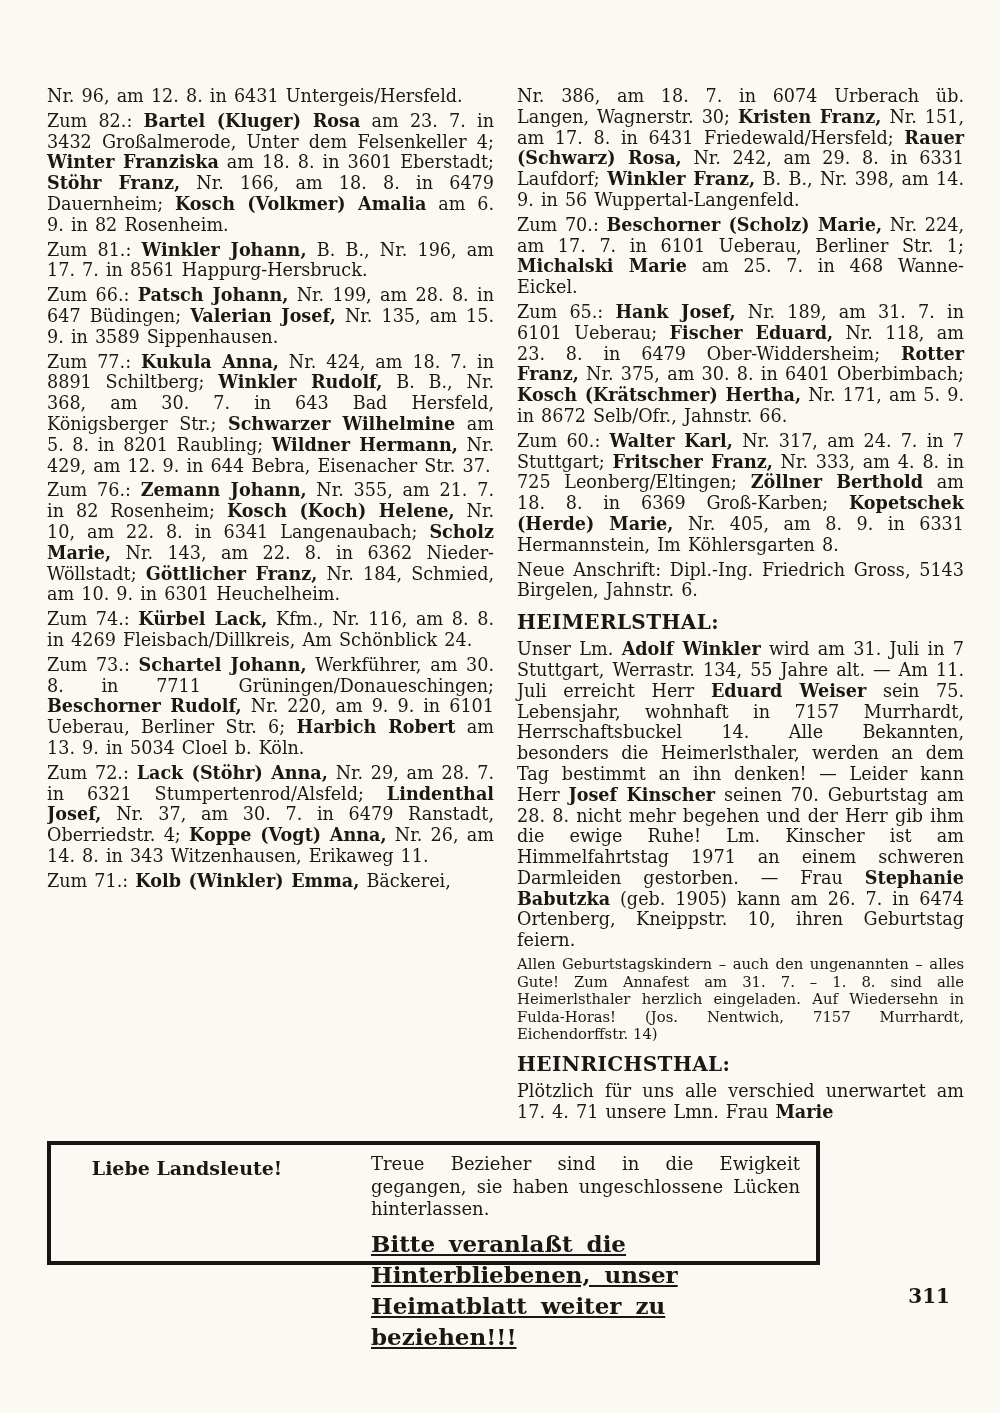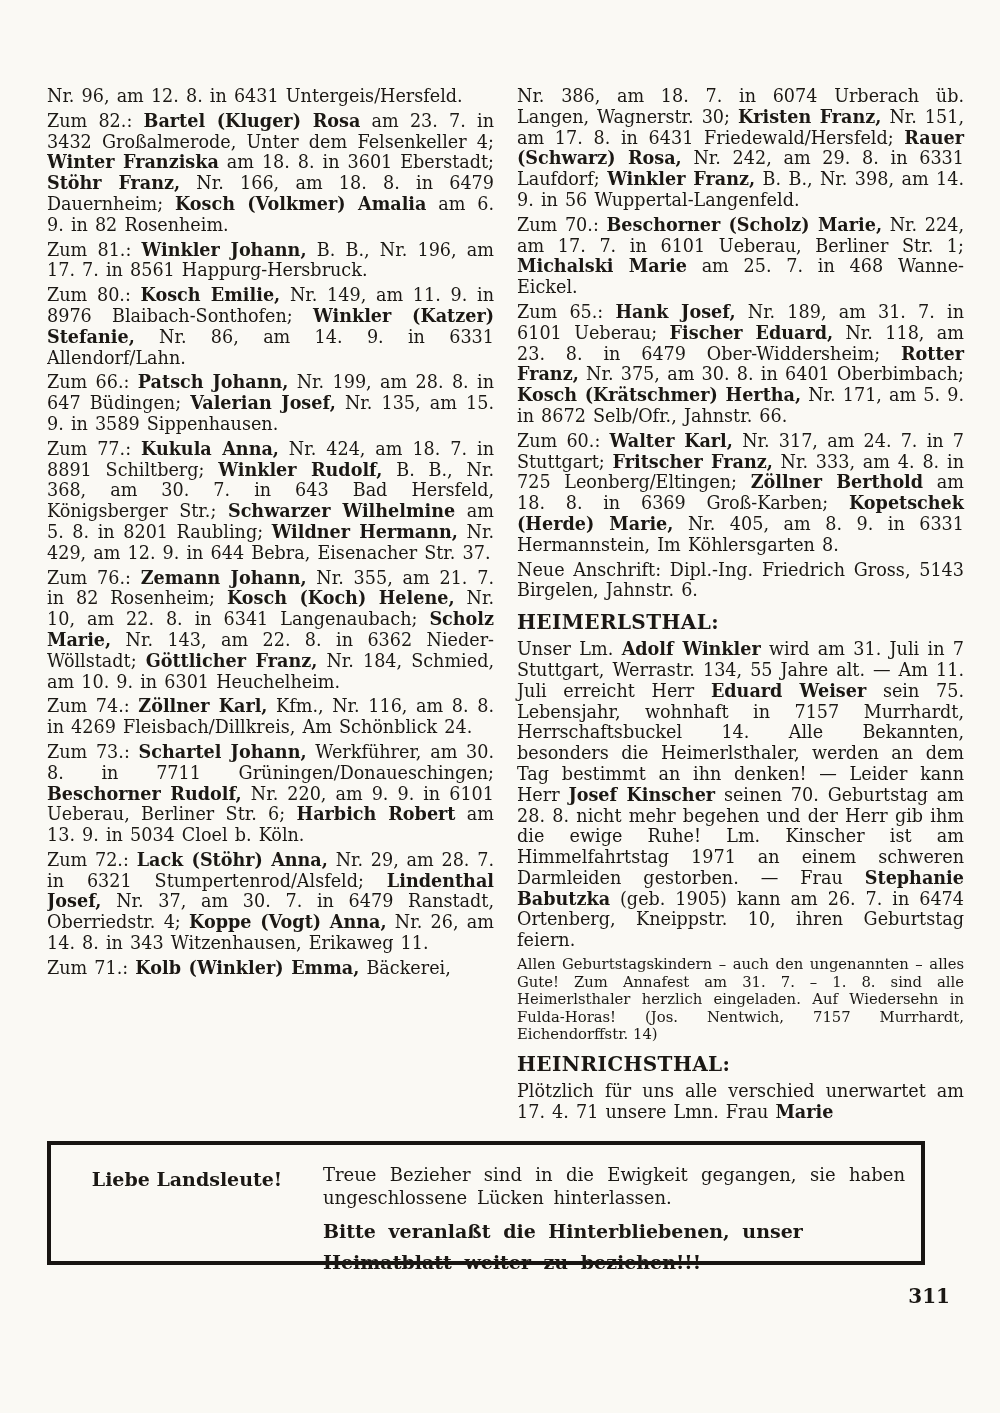--- a/index.html
+++ b/index.html
@@ -41,74 +41,74 @@
     font-size: 20px;
     font-weight: bold;
     letter-spacing: 0.4px;
     margin: 9px 0 5px 0;
   }
   .b { font-weight: bold; text-align: center; }
   .notice-box {
     position: absolute;
     left: 47px;
     top: 1141px;
-    width: 878px;
+    width: 773px;
     height: 124px;
     border: 4px solid #181512;
     box-sizing: border-box;
     display: flex;
-    padding: 19px 16px 10px 0;
+    padding: 8px 16px 10px 0;
   }
   .notice-label {
     width: 272px;
     flex: 0 0 272px;
     text-align: center;
     font-weight: bold;
     font-size: 19px;
     padding-top: 4px;
   }
-  .notice-content { flex: 1; }
+  .notice-content { flex: 1; margin-left: 48px; }
   .notice-message {
     margin: 0;
     font-size: 18px;
     line-height: 22.5px;
     text-align: justify;
     word-spacing: 4px;
   }
   .notice-appeal {
     margin: 7px 0 0 0;
-    font-size: 19px;
+    font-size: 23px;
     line-height: 31px;
     font-weight: bold;
     word-spacing: 6px;
+    text-decoration: underline;
   }
   .page-number {
     position: absolute;
     right: 50px;
     top: 1284px;
     font-size: 20px;
     font-weight: bold;
     text-align: center;
   }
 </style>
 </head>
 <body>
 
 <div class="page">
 
   <div class="columns">
     <div class="col">
         <p class="body"><span>Nr. 96, am 12. 8. in 6431 Untergeis/Hersfeld.</span></p>
         <p class="body"><span>Zum 82.: </span><span class="b">Bartel (Kluger) Rosa</span><span> am 23. 7. in 3432 Großalmerode, Unter dem Felsenkeller 4; </span><span class="b">Winter Franziska</span><span> am 18. 8. in 3601 Eberstadt; </span><span class="b">Stöhr Franz,</span><span> Nr. 166, am 18. 8. in 6479 Dauernheim; </span><span class="b">Kosch (Volkmer) Amalia</span><span> am 6. 9. in 82 Rosenheim.</span></p>
         <p class="body"><span>Zum 81.: </span><span class="b">Winkler Johann,</span><span> B. B., Nr. 196, am 17. 7. in 8561 Happurg-Hersbruck.</span></p>
-        <p class="body"><span>Zum 80.: </span><span class="b">Kosch Emilie,</span><span> Nr. 149, am 11. 9. in 8976 Blaibach-Sonthofen; </span><span class="b">Winkler (Katzer) Stefanie,</span><span> Nr. 86, am 14. 9. in 6331 Allendorf/Lahn.</span></p>
         <p class="body"><span>Zum 66.: </span><span class="b">Patsch Johann,</span><span> Nr. 199, am 28. 8. in 647 Büdingen; </span><span class="b">Valerian Josef,</span><span> Nr. 135, am 15. 9. in 3589 Sippenhausen.</span></p>
         <p class="body"><span>Zum 77.: </span><span class="b">Kukula Anna,</span><span> Nr. 424, am 18. 7. in 8891 Schiltberg; </span><span class="b">Winkler Rudolf,</span><span> B. B., Nr. 368, am 30. 7. in 643 Bad Hersfeld, Königsberger Str.; </span><span class="b">Schwarzer Wilhelmine</span><span> am 5. 8. in 8201 Raubling; </span><span class="b">Wildner Hermann,</span><span> Nr. 429, am 12. 9. in 644 Bebra, Eisenacher Str. 37.</span></p>
         <p class="body"><span>Zum 76.: </span><span class="b">Zemann Johann,</span><span> Nr. 355, am 21. 7. in 82 Rosenheim; </span><span class="b">Kosch (Koch) Helene,</span><span> Nr. 10, am 22. 8. in 6341 Langenaubach; </span><span class="b">Scholz Marie,</span><span> Nr. 143, am 22. 8. in 6362 Nieder-Wöllstadt; </span><span class="b">Göttlicher Franz,</span><span> Nr. 184, Schmied, am 10. 9. in 6301 Heuchelheim.</span></p>
-        <p class="body"><span>Zum 74.: </span><span class="b">Zöllner Karl,</span><span> Kfm., Nr. 116, am 8. 8. in 4269 Fleisbach/Dillkreis, Am Schönblick 24.</span></p>
+        <p class="body"><span>Zum 74.: </span><span class="b">Kürbel Lack,</span><span> Kfm., Nr. 116, am 8. 8. in 4269 Fleisbach/Dillkreis, Am Schönblick 24.</span></p>
         <p class="body"><span>Zum 73.: </span><span class="b">Schartel Johann,</span><span> Werkführer, am 30. 8. in 7711 Grüningen/Donaueschingen; </span><span class="b">Beschorner Rudolf,</span><span> Nr. 220, am 9. 9. in 6101 Ueberau, Berliner Str. 6; </span><span class="b">Harbich Robert</span><span> am 13. 9. in 5034 Cloel b. Köln.</span></p>
         <p class="body"><span>Zum 72.: </span><span class="b">Lack (Stöhr) Anna,</span><span> Nr. 29, am 28. 7. in 6321 Stumpertenrod/Alsfeld; </span><span class="b">Lindenthal Josef,</span><span> Nr. 37, am 30. 7. in 6479 Ranstadt, Oberriedstr. 4; </span><span class="b">Koppe (Vogt) Anna,</span><span> Nr. 26, am 14. 8. in 343 Witzenhausen, Erikaweg 11.</span></p>
         <p class="body"><span>Zum 71.: </span><span class="b">Kolb (Winkler) Emma,</span><span> Bäckerei,</span></p>
       </div>
     <div class="col">
         <p class="body"><span>Nr. 386, am 18. 7. in 6074 Urberach üb. Langen, Wagnerstr. 30; </span><span class="b">Kristen Franz,</span><span> Nr. 151, am 17. 8. in 6431 Friedewald/Hersfeld; </span><span class="b">Rauer (Schwarz) Rosa,</span><span> Nr. 242, am 29. 8. in 6331 Laufdorf; </span><span class="b">Winkler Franz,</span><span> B. B., Nr. 398, am 14. 9. in 56 Wuppertal-Langenfeld.</span></p>
         <p class="body"><span>Zum 70.: </span><span class="b">Beschorner (Scholz) Marie,</span><span> Nr. 224, am 17. 7. in 6101 Ueberau, Berliner Str. 1; </span><span class="b">Michalski Marie</span><span> am 25. 7. in 468 Wanne-Eickel.</span></p>
         <p class="body"><span>Zum 65.: </span><span class="b">Hank Josef,</span><span> Nr. 189, am 31. 7. in 6101 Ueberau; </span><span class="b">Fischer Eduard,</span><span> Nr. 118, am 23. 8. in 6479 Ober-Widdersheim; </span><span class="b">Rotter Franz,</span><span> Nr. 375, am 30. 8. in 6401 Oberbimbach; </span><span class="b">Kosch (Krätschmer) Hertha,</span><span> Nr. 171, am 5. 9. in 8672 Selb/Ofr., Jahnstr. 66.</span></p>
         <p class="body"><span>Zum 60.: </span><span class="b">Walter Karl,</span><span> Nr. 317, am 24. 7. in 7 Stuttgart; </span><span class="b">Fritscher Franz,</span><span> Nr. 333, am 4. 8. in 725 Leonberg/Eltingen; </span><span class="b">Zöllner Berthold</span><span> am 18. 8. in 6369 Groß-Karben; </span><span class="b">Kopetschek (Herde) Marie,</span><span> Nr. 405, am 8. 9. in 6331 Hermannstein, Im Köhlersgarten 8.</span></p>
         <p class="body"><span>Neue Anschrift: Dipl.-Ing. Friedrich Gross, 5143 Birgelen, Jahnstr. 6.</span></p>

